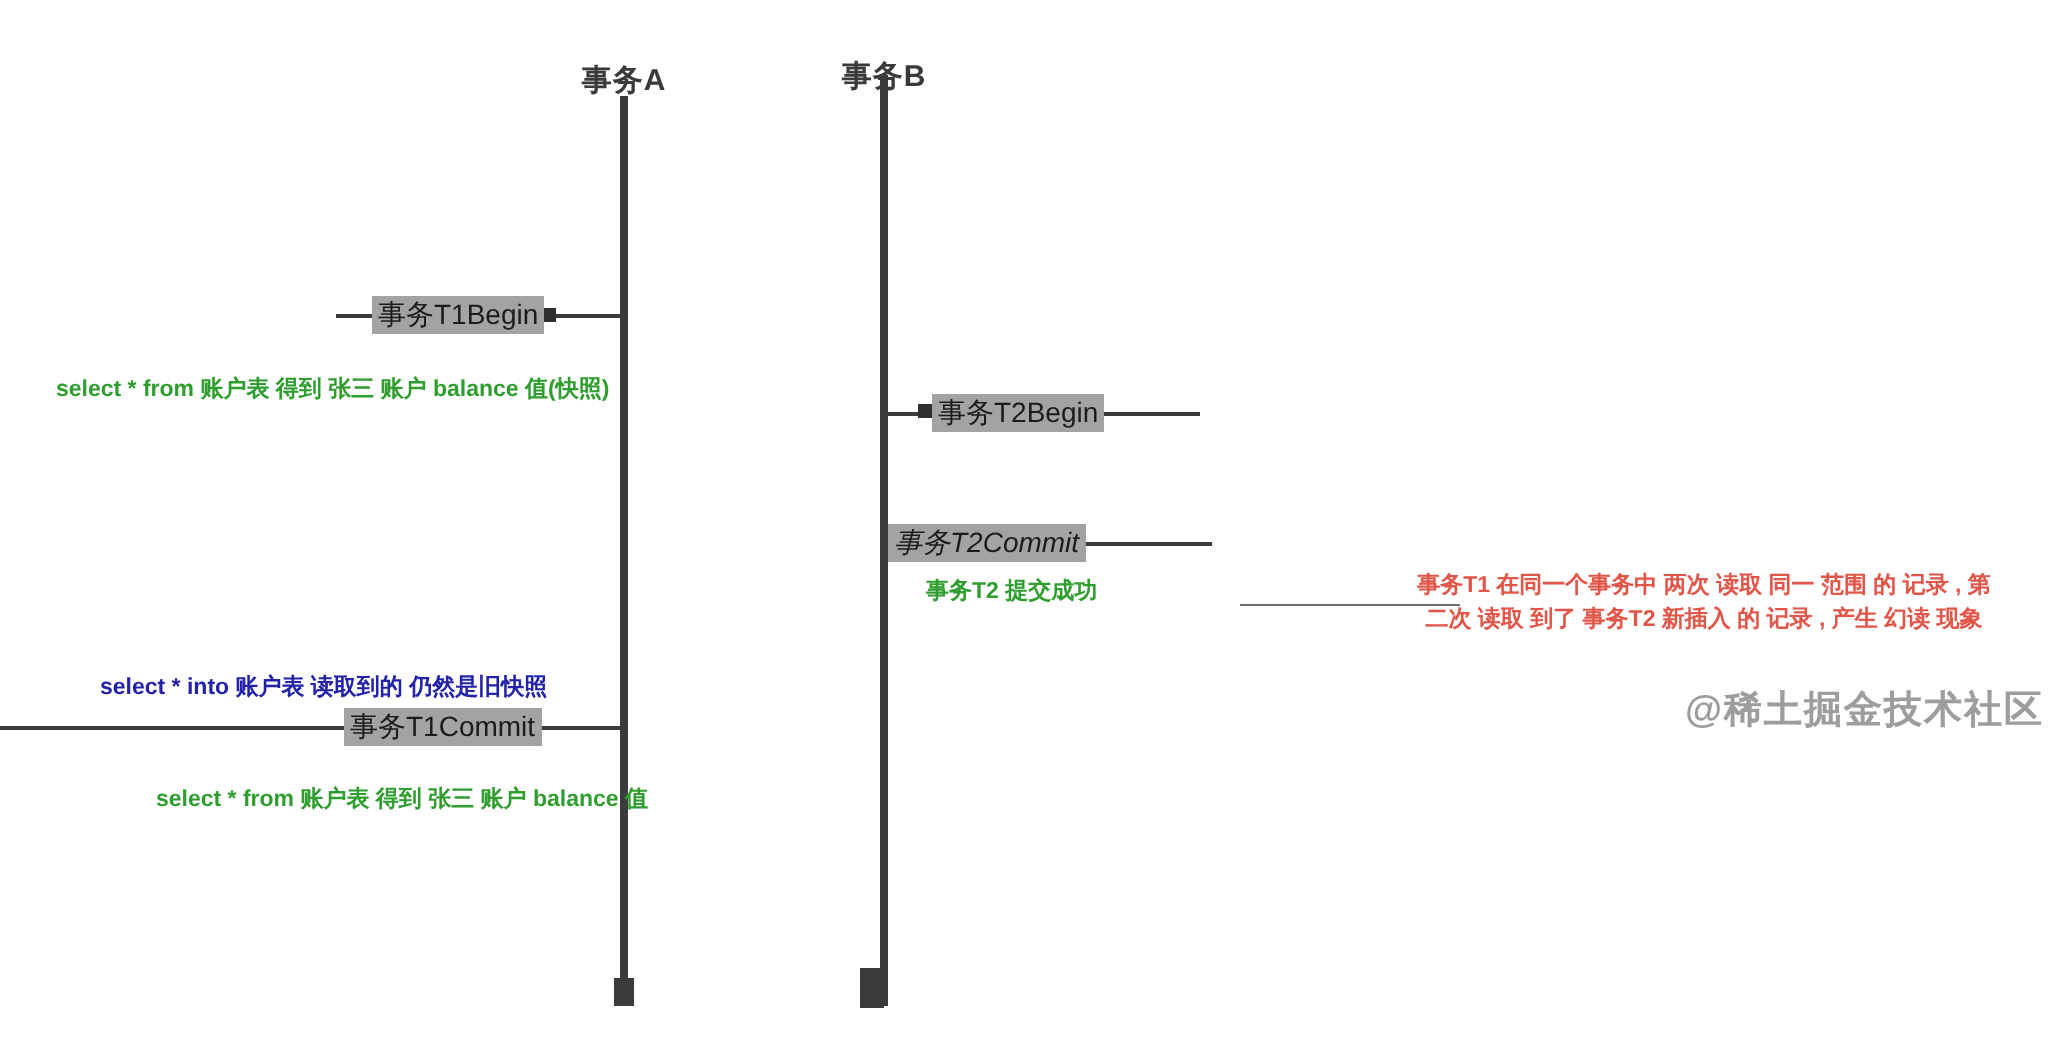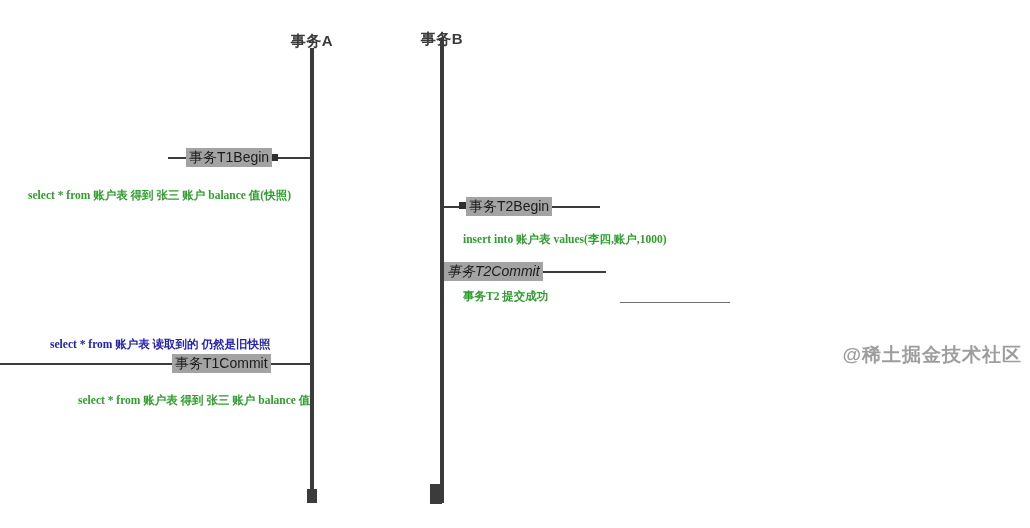--- a/index.html
+++ b/index.html
@@ -63,21 +63,20 @@
     line-height:1.2;
   }
 
   
   .note{
     position:absolute;
     white-space:nowrap;
     font-size:11.5px;
     line-height:1.25;
     font-weight:bold;
-    font-family:Liberation Serif, serif;
   }
   .note.green{color:#2f9e2f;}
   .note.blue{color:#2222aa;}
   .note.red{
     color:#e2564a;
     white-space:normal;
     text-align:center;
     font-weight:bold;
     font-size:11.5px;
     line-height:1.45;
@@ -113,31 +112,31 @@
   <div class="hline" style="left:168px;top:157px;width:144px;"></div>
   <div class="tick" style="left:271px;top:154px;"></div>
   <div class="event-label" style="left:186px;top:148px;">事务T1Begin</div>
 
   <div class="note green" style="left:28px;top:188px;">select * from 账户表 得到 张三 账户 balance 值(快照)</div>
 
   <div class="hline" style="left:442px;top:206px;width:158px;"></div>
   <div class="tick" style="left:459px;top:202px;"></div>
   <div class="event-label" style="left:466px;top:197px;">事务T2Begin</div>
 
-  <div class="note green" style="left:463px;top:232px;">insert into 账户表 values(李四,账户,1000)</div>
 
   <div class="hline" style="left:442px;top:271px;width:164px;"></div>
   <div class="tick" style="left:455px;top:268px;"></div>
   <div class="event-label" style="left:444px;top:262px;font-style:italic;">事务T2Commit</div>
 
   <div class="note green" style="left:463px;top:289px;">事务T2 提交成功</div>
 
   <div class="hline thin" style="left:620px;top:302px;width:110px;"></div>
+  <div class="note red" style="left:706px;top:285px;width:292px;">事务T1 在同一个事务中 两次 读取 同一 范围 的 记录 , 第二次 读取 到了 事务T2 新插入 的 记录 , 产生 幻读 现象</div>
 
-  <div class="note blue" style="left:50px;top:337px;">select * from 账户表 读取到的 仍然是旧快照</div>
+  <div class="note blue" style="left:50px;top:337px;">select * into 账户表 读取到的 仍然是旧快照</div>
 
   <div class="hline" style="left:0px;top:363px;width:312px;"></div>
   <div class="tick" style="left:262px;top:360px;"></div>
   <div class="event-label" style="left:172px;top:354px;text-align:right;">事务T1Commit</div>
 
   <div class="note green" style="left:78px;top:393px;">select * from 账户表 得到 张三 账户 balance 值</div>
 
   <div class="watermark">@稀土掘金技术社区</div>
 
 </div>

